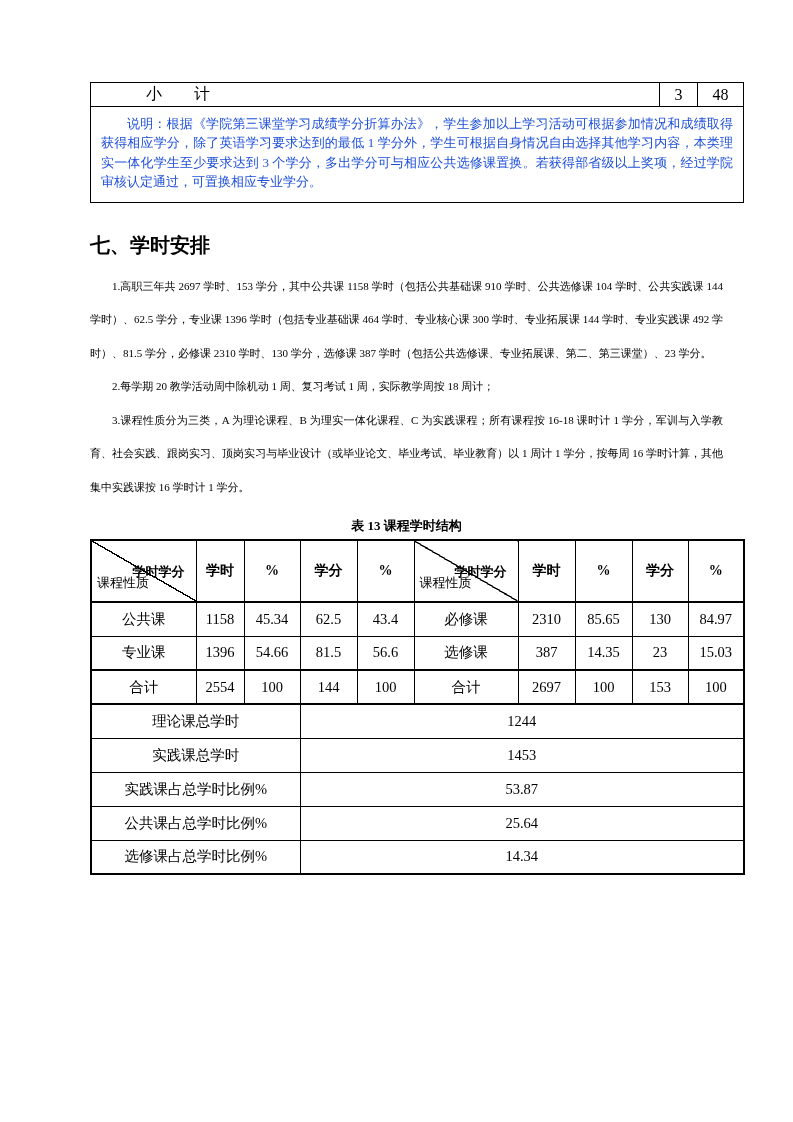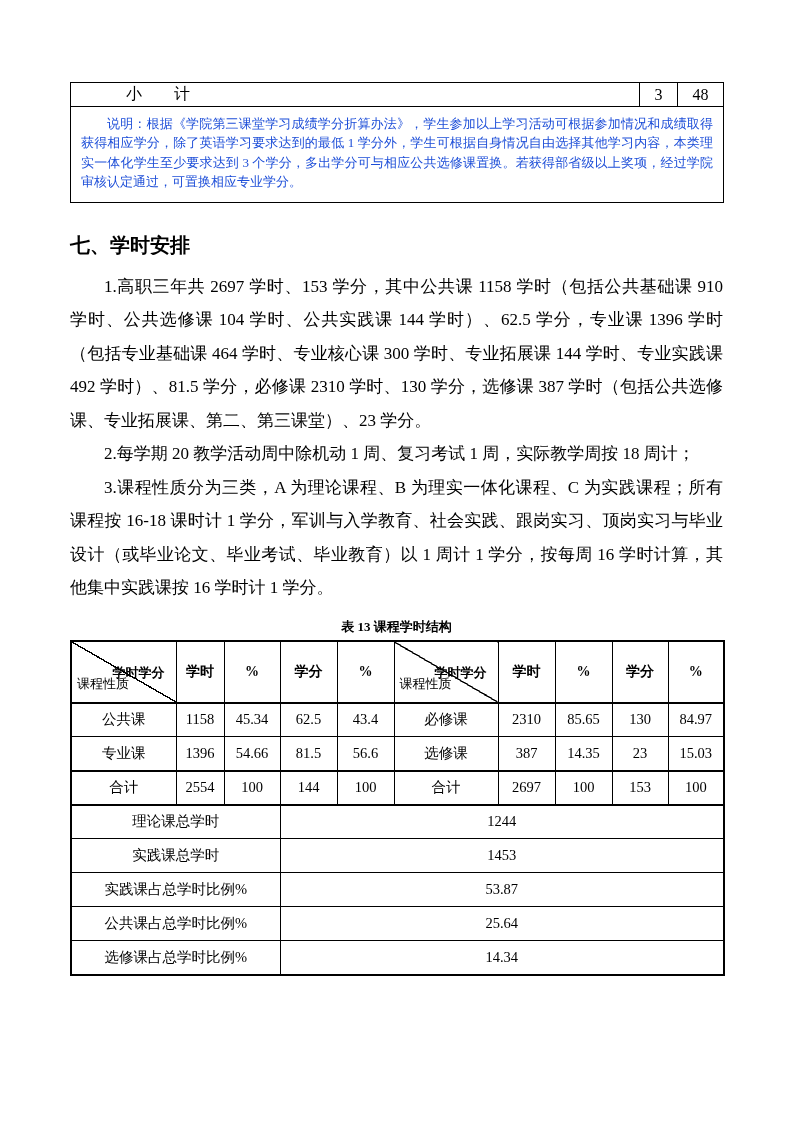--- a/index.html
+++ b/index.html
@@ -6,21 +6,21 @@
   html, body { margin: 0; padding: 0; }
   body {
     width: 793px; height: 1122px;
     background: #ffffff;
     color: #000;
     font-family: "Liberation Serif", "DejaVu Serif", serif;
     overflow: hidden;
   }
   .page {
     width: 793px; height: 1122px;
-    padding: 82px 70px 0 70px;
+    padding: 82px 70px 0 90px;
   }
 
   
   table { border-collapse: collapse; table-layout: fixed; }
   .top-table { width: 653px; border: 1.5px solid #000; }
   .top-table td { border: 1px solid #000; }
   .subtotal-label { text-align: left; padding-left: 55px; white-space: pre; }
   .num-cell { text-align: center; }
   .note-cell {
     padding: 7px 10px 10px 10px;
@@ -32,21 +32,21 @@
   }
 
   
   .section-heading {
     margin: 29px 0 11px 0;
     font-size: 20px;
     font-weight: bold;
   }
   .para {
     margin: 0;
-    font-size: 17px;
+    font-size: 11px;
     line-height: 33.5px;
     text-align: justify;
     text-indent: 2em;
   }
 
   
   .table-title {
     margin: 13px 0 4px 0;
     text-align: center;
     font-size: 13px;

